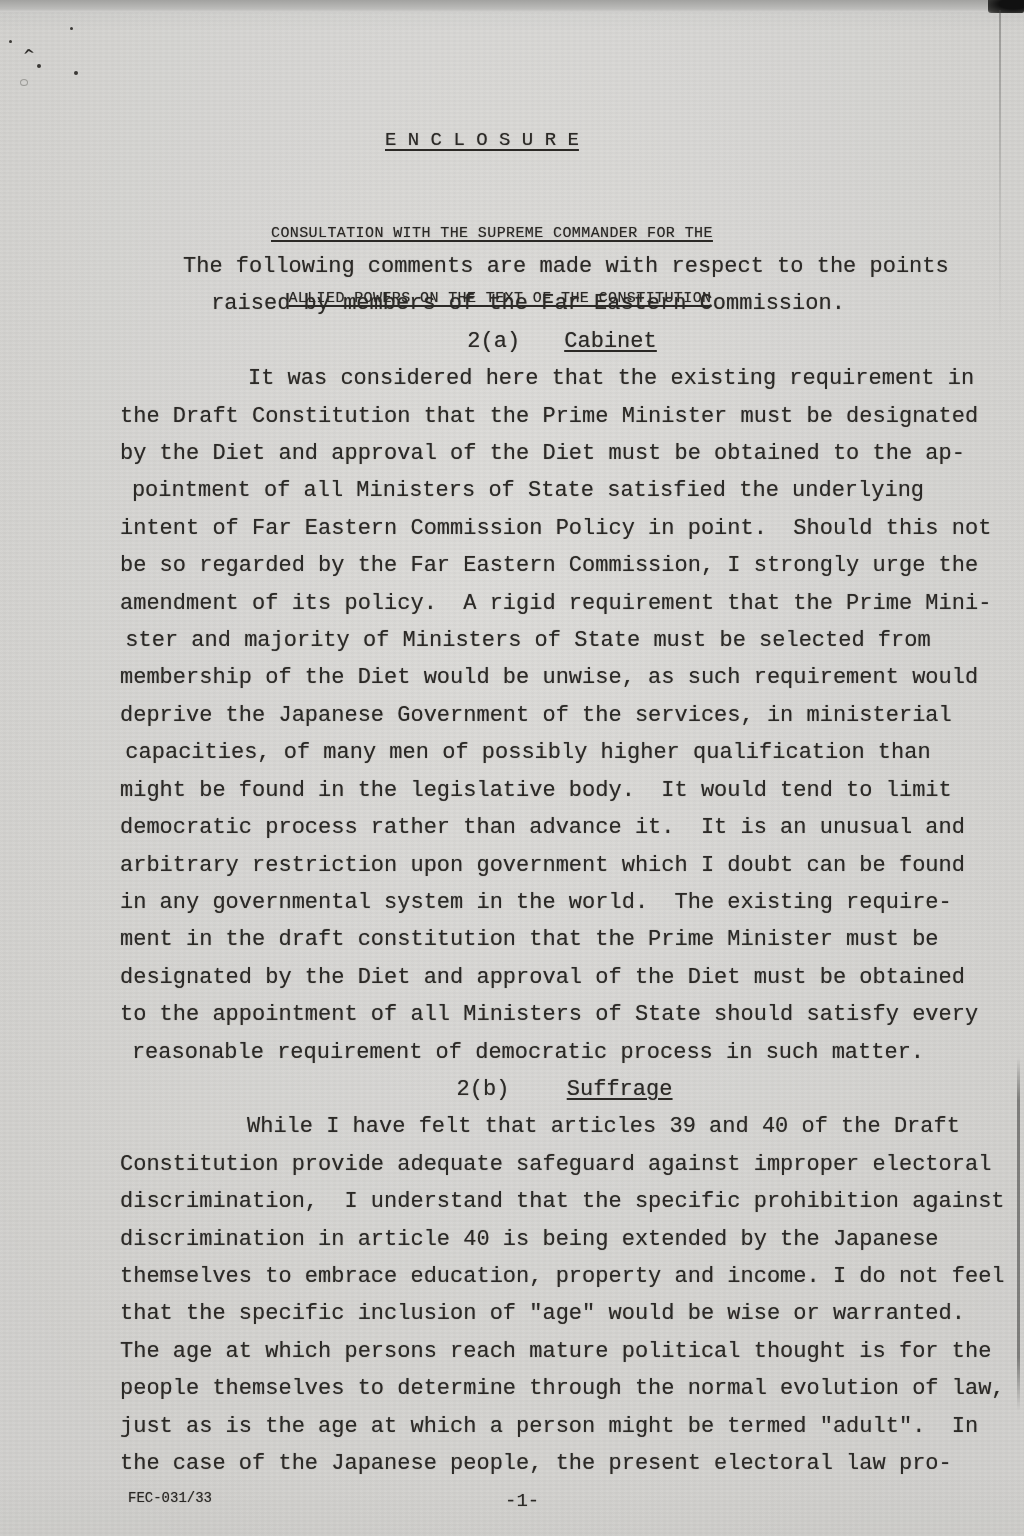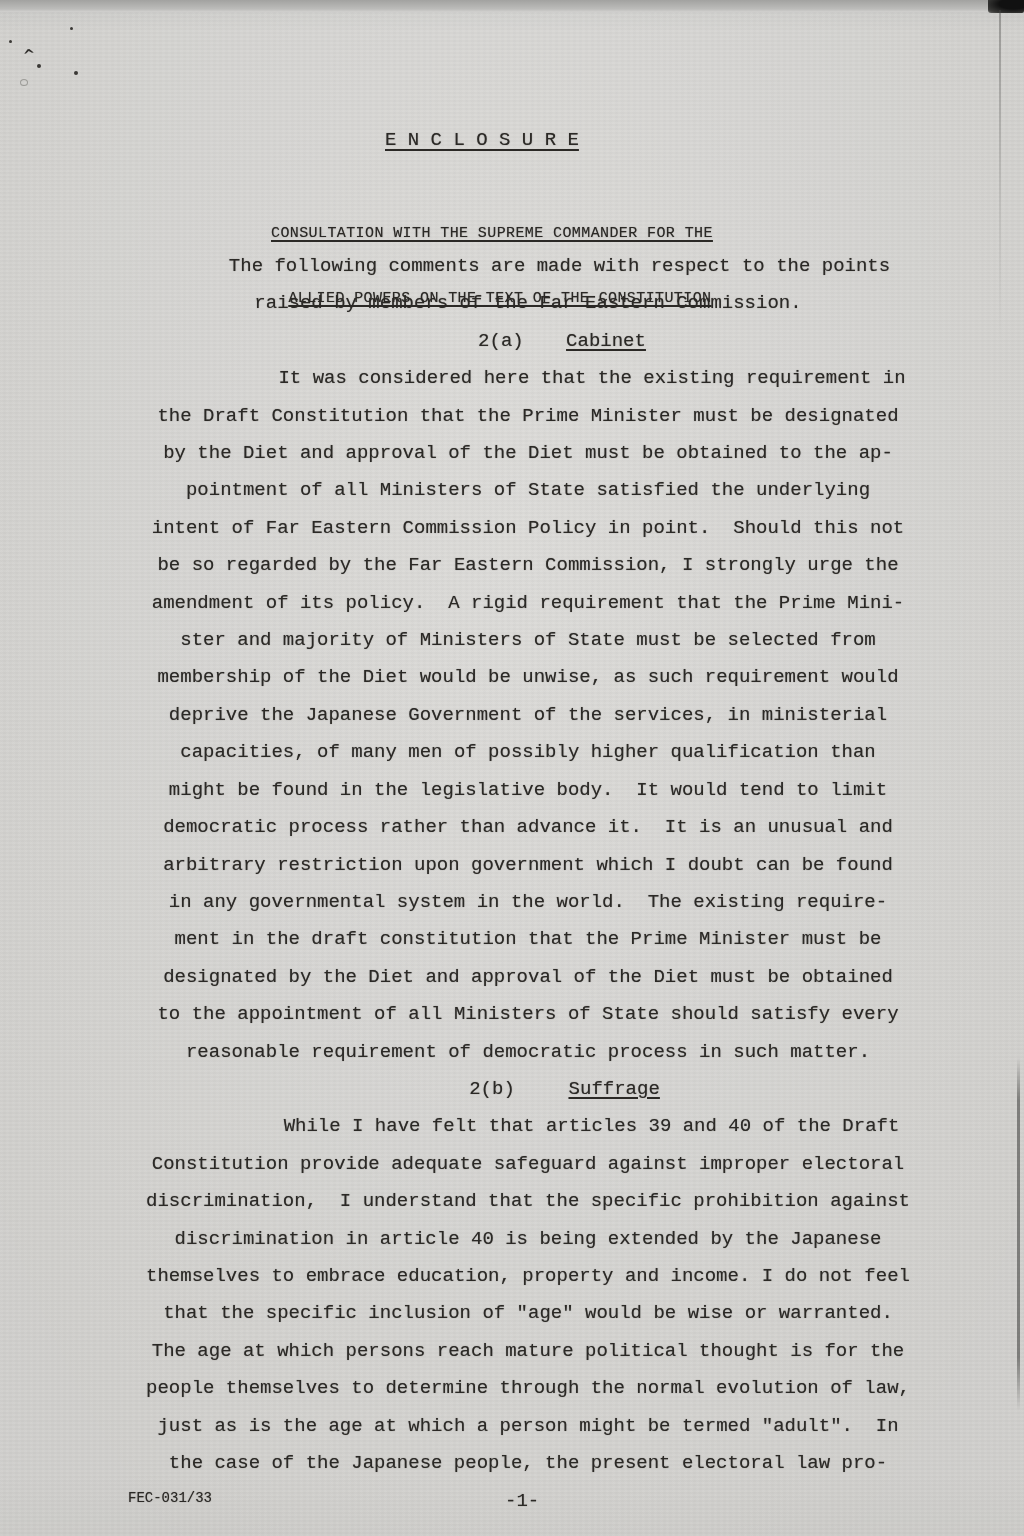--- a/index.html
+++ b/index.html
@@ -99,21 +99,21 @@
     text-decoration: underline;
     text-decoration-thickness: 2px;
     text-underline-offset: 3px;
   }
   .subtitle .l2 { padding-left: 16px; }
   .body-lines {
     position: absolute;
     left: 120px;
     top: 248px;
     width: 816px;
-    font-size: 19px;
+    font-size: 22px;
     line-height: 37.4px;
     white-space: pre;
   }
   .body-lines .heading-text {
     text-decoration: underline;
     text-decoration-thickness: 2px;
     text-underline-offset: 3px;
     margin-left: 31px;
   }
   .footer-ref {

